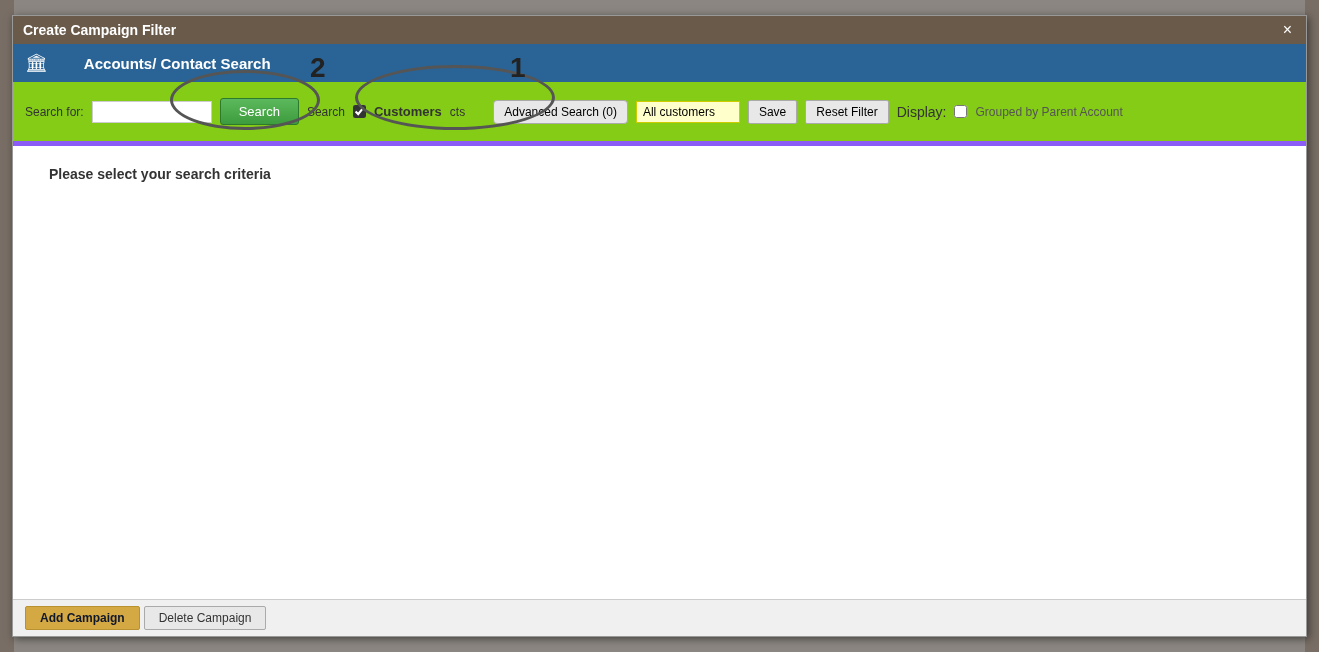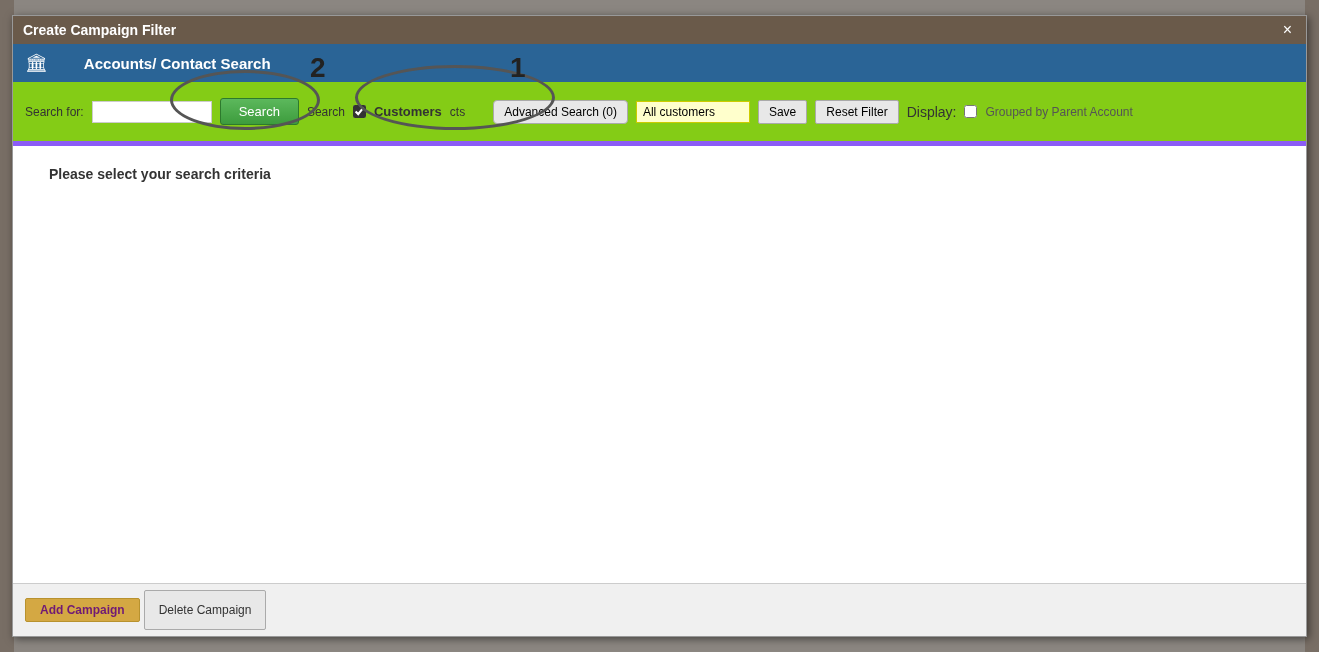--- a/index.html
+++ b/index.html
@@ -172,21 +172,21 @@
       cursor: pointer;
       border-radius: 4px;
       margin-left: 20px;
     }
 
     .filter-name-input {
       border: 1px solid #cccc00;
       background: #ffffcc;
       padding: 3px 6px;
       font-size: 12px;
-      width: 114px;
+      width: 104px;
     }
 
     .save-btn {
       background: #e8e8e8;
       border: 1px solid #aaa;
       padding: 4px 10px;
       font-size: 12px;
       cursor: pointer;
       border-radius: 2px;
     }
@@ -281,33 +281,33 @@
       padding: 6px 12px;
       display: flex;
       align-items: center;
       gap: 4px;
       flex-shrink: 0;
     }
 
     .footer-btn {
       background: #d4a843;
       border: 1px solid #b8922e;
-      color: #701a75;
+      color: #0f172a;
       padding: 4px 14px;
       font-size: 12px;
       cursor: pointer;
       border-radius: 2px;
       font-weight: bold;
     }
 
     .footer-btn-secondary {
       background: #e8e8e8;
       border: 1px solid #aaa;
       color: #333;
-      padding: 12px 14px;
+      padding: 4px 14px;
       font-size: 12px;
       cursor: pointer;
       border-radius: 2px;
     }
   </style>
 </head>
 <body>
 
 <div class="bg-content"></div>
 <div class="bg-sidebar"></div>

